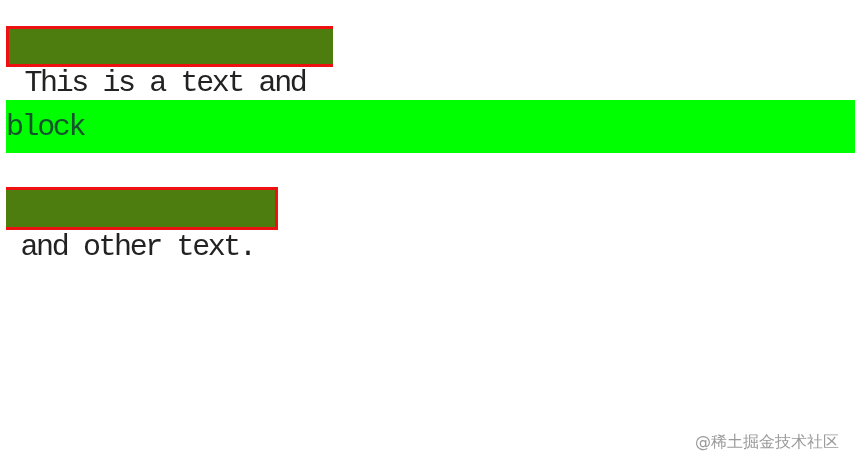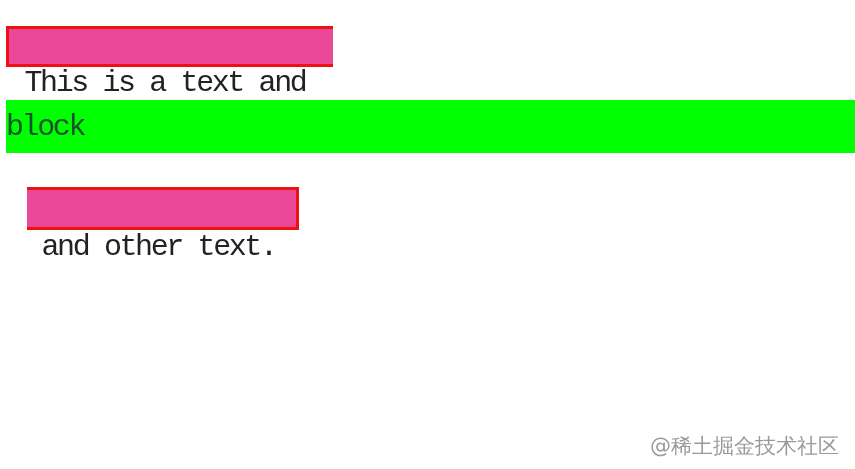--- a/index.html
+++ b/index.html
@@ -1,29 +1,29 @@
 <!DOCTYPE html>
 <html><head>
   <meta charset="utf-8">
   <style>
     html, body { margin: 0; padding: 0; background: #ffffff; }
     body { width: 855px; height: 469px; position: relative; overflow: hidden;
       font-family: "Liberation Mono", "DejaVu Sans Mono", monospace; }
-    .frag { position: absolute; box-sizing: border-box; background: #ec4899;
+    .frag { position: absolute; box-sizing: border-box; background: #4d7c0f;
       border: 3px solid #ee1111; color: #222; font-family: "Liberation Mono", monospace;
       font-size: 31px; line-height: 34px; white-space: pre; letter-spacing: -0.5px;
       font-family: "Liberation Serif", "DejaVu Serif", serif; }
     .frag-1 { left: 6px; top: 26px; width: 327px; height: 41px; border-right: none; padding: 1px 0 0 1px; }
-    .frag-3 { left: 6px; top: 187px; width: 272px; height: 43px; border-left: none; padding: 4px 0 0 0; margin-left: 21px; }
+    .frag-3 { left: 6px; top: 187px; width: 272px; height: 43px; border-left: none; padding: 4px 0 0 0; }
     .mono { font-family: "Liberation Mono", "DejaVu Sans Mono", monospace; font-size: 30px; letter-spacing: -2.4px; transform: scaleX(1.0); }
     .block { position: absolute; left: 6px; top: 100px; width: 849px; height: 53px;
       background: #00ff00; color: #14532d; box-sizing: border-box; padding: 10px 0 0 0; }
     .block span { font-family: "Liberation Mono", monospace; font-size: 30px; letter-spacing: -2.4px; }
     .watermark { position: absolute; right: 16px; top: 432px; color: #9a9a9a;
-      font-family: "DejaVu Sans", sans-serif; font-size: 21px; }
+      font-family: "DejaVu Sans", sans-serif; font-size: 16px; }
   </style>
 </head>
 <body>
 
 <div class="frag frag-1">
   <span class="mono">This is a text and</span>
 </div>
 
 <div class="block">
   <span>block</span>

